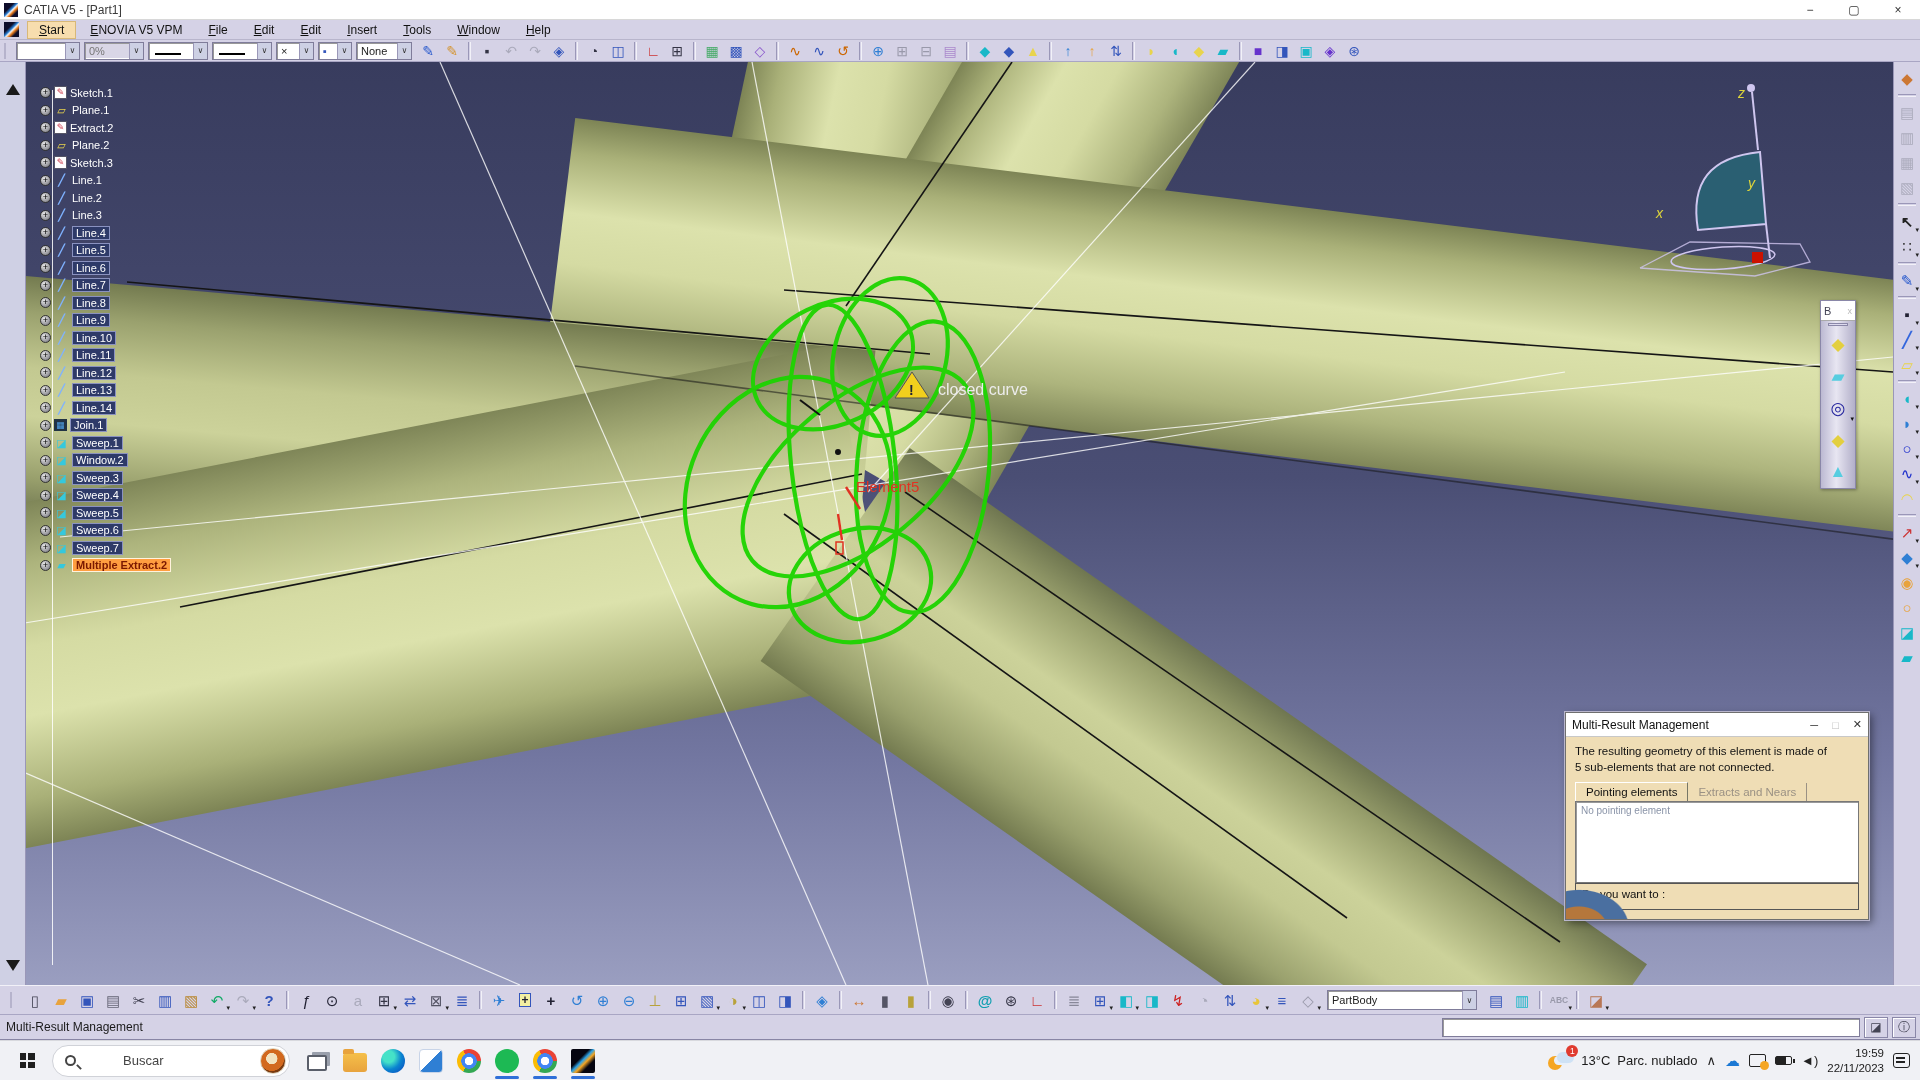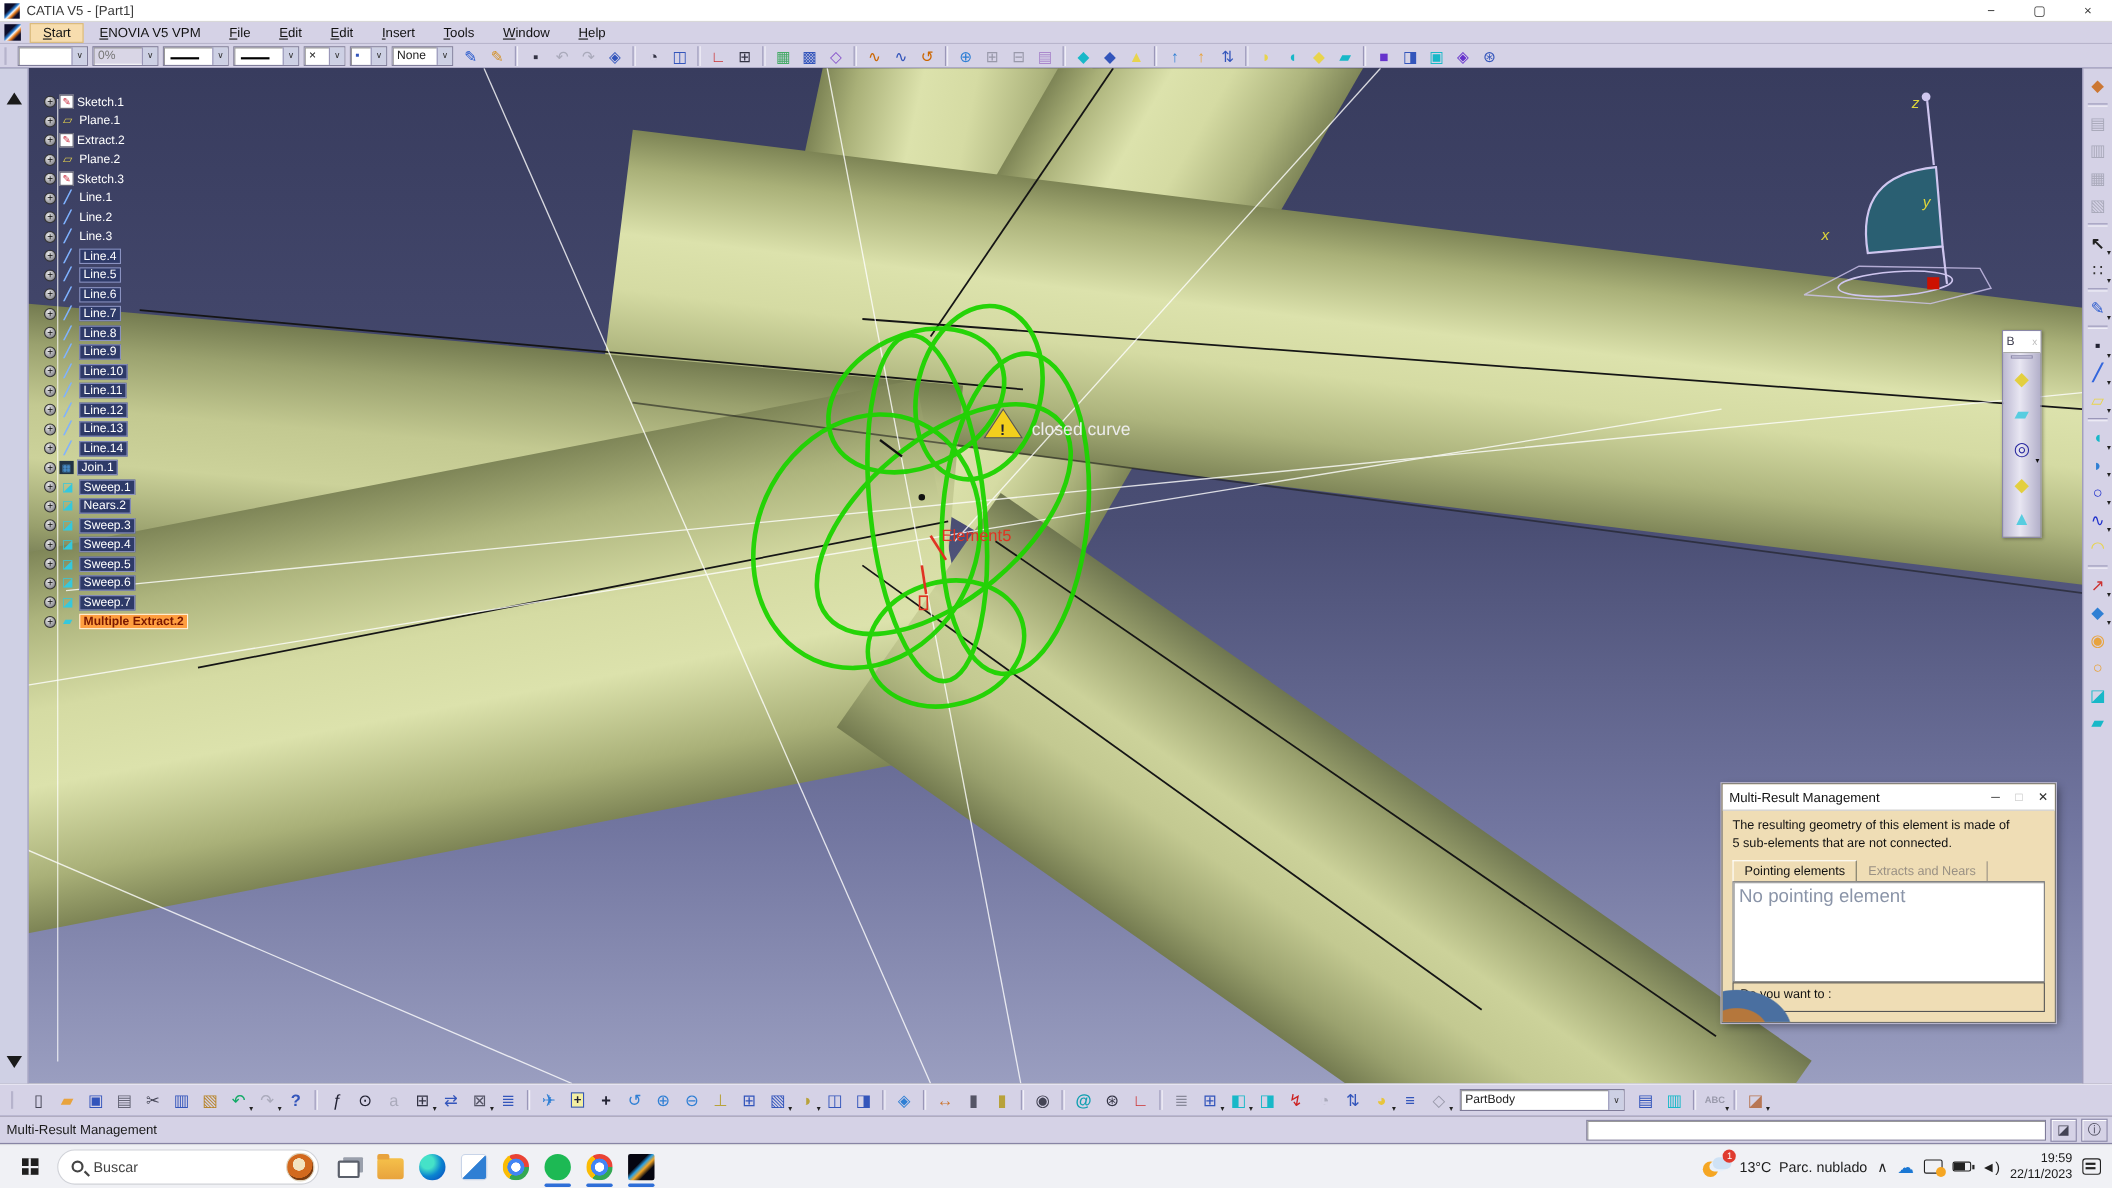--- a/index.html
+++ b/index.html
@@ -77,21 +77,21 @@
   .dialog { position:absolute; left:1565px; top:650px; width:304px; z-index:20; background:#efddb5; border:1px solid #6f6f6f; box-shadow:0 0 0 1px #b8b5cc, 3px 3px 8px rgba(0,0,0,.45); overflow:hidden; }
   .dlg-title { height:24px; background:#fff; display:flex; align-items:center; padding:0 6px; border-bottom:1px solid #c8c8c8; }
   .dlg-title .dt { font-size:12px; color:#111; }
   .dlg-ctrl { margin-left:auto; display:flex; gap:14px; font-size:11px; color:#333; align-items:center; }
   .dlg-ctrl .dmax { color:#bbb; }
   .dlg-body { padding:7px 9px 9px; position:relative; }
   .dlg-msg { font-size:11.5px; color:#111; line-height:1.35; }
   .dlg-tabs { display:flex; align-items:flex-end; margin-top:7px; }
   .dlg-tab-active { font-size:11.5px; color:#111; background:#efddb5; border:1px solid #fff; border-right-color:#776; border-bottom:none; padding:3px 10px; }
   .dlg-tab-inactive { font-size:11.5px; color:#9a9184; padding:3px 10px; border-right:1px solid #9a9184; }
-  .dlg-list { height:92px; background:#fff; border:1px solid #777; box-shadow:inset 1px 1px 0 #999; padding:3px 5px; font-size:17px; color:#8a94a8; }
+  .dlg-list { height:82px; background:#fff; border:1px solid #777; box-shadow:inset 1px 1px 0 #999; padding:3px 5px; font-size:10px; color:#8a94a8; }
   .dlg-group { border:1px solid #555; margin-top:0; padding:4px 6px 6px; }
   .dlg-q { font-size:11.5px; color:#111; margin-bottom:3px; }
   .radio-row { display:flex; align-items:center; gap:6px; margin:5px 0; font-size:11.5px; color:#111; }
   .radio-dot { width:11px; height:11px; border-radius:50%; background:#fff; border:1px solid #444; box-shadow:inset 1px 1px 1px #999; position:relative; flex:0 0 auto; }
   .radio-row.selected .radio-dot::after { content:""; position:absolute; left:2px; top:2px; width:5px; height:5px; border-radius:50%; background:#2255cc; }
   .dlg-footer { display:flex; justify-content:flex-end; padding:8px 9px 9px; }
   .ok-btn { display:flex; align-items:center; gap:5px; background:linear-gradient(#f6f4ef,#cfc9bd); border:1px solid #555; box-shadow:inset 1px 1px 0 #fff; padding:2px 10px 2px 7px; font-size:12px; color:#111; }
   .ok-globe { width:12px; height:12px; border-radius:50%; background:radial-gradient(circle at 35% 30%,#9cf59c,#0d8a0d); border:1px solid #064; }
   .dlg-globe-art { position:absolute; left:0; bottom:0; width:64px; height:30px; background:radial-gradient(ellipse at 20% 130%, #b5773c 0 38%, #4a6fa0 40% 68%, rgba(74,111,160,0) 70%); }
 
@@ -108,21 +108,21 @@
   .status-right { margin-left:auto; display:flex; align-items:center; gap:4px; }
   .status-field { width:418px; height:19px; background:#fff; border:1px solid #7f7c9a; box-shadow:inset 1px 1px 0 #999; }
   .status-btn { width:24px; height:21px; background:#d5d2e6; border:1px solid #8a87a8; box-shadow:inset 1px 1px 0 #fff; display:flex; align-items:center; justify-content:center; font-size:12px; color:#445; }
 
   
   .taskbar { position:absolute; left:0; top:1040px; width:1920px; height:40px; background:#f0f1f5; display:flex; align-items:center; padding:0 10px; border-top:1px solid #d8d9de; }
   .start-btn { width:34px; height:34px; display:flex; align-items:center; justify-content:center; }
   .win-logo { position:relative; width:15px; height:15px; background:#1f1f1f; }
   .win-logo::before { content:""; position:absolute; left:6.5px; top:0; width:2px; height:15px; background:#f0f1f5; }
   .win-logo::after { content:""; position:absolute; top:6.5px; left:0; height:2px; width:15px; background:#f0f1f5; }
-  .search-pill { width:238px; height:32px; background:#fff; border:1px solid #d0d2d8; border-radius:16px; display:flex; align-items:center; padding:0 3px 0 12px; margin:0 8px; }
+  .search-pill { width:238px; height:32px; background:#fff; border:1px solid #d0d2d8; border-radius:16px; display:flex; align-items:center; padding:0 3px 0 12px; margin:0 8px;gap:38px; }
   .mag { width:11px; height:11px; border:2px solid #444; border-radius:50%; position:relative; margin-right:9px; flex:0 0 auto; }
   .mag::after { content:""; position:absolute; left:9px; top:9px; width:6px; height:2px; background:#444; transform:rotate(45deg); }
   .search-text { font-size:13px; color:#444; flex:1; }
   .food-thumb { width:26px; height:26px; border-radius:50%; background:radial-gradient(circle at 45% 40%, #f2e3c0 0 28%, #d2691e 30% 62%, #7a3b10 64%); border:1px solid #e0d6c0; }
   .app { width:38px; height:38px; display:flex; align-items:center; justify-content:center; position:relative; }
   .app .ic { width:24px; height:24px; }
   .app.run::after { content:""; position:absolute; bottom:1px; left:7px; width:24px; height:3px; border-radius:2px; background:#2f6fd8; }
   .tv .ic { width:20px; height:16px; border:2px solid #5a5f6a; border-radius:2px; background:#fff; box-shadow:4px -4px 0 -1px #9aa0ac; margin-top:4px; }
   .folder .ic { background:linear-gradient(#f5c04a,#e8a33d); border-radius:3px; position:relative; height:19px; margin-top:4px; }
   .folder .ic::before { content:""; position:absolute; top:-4px; left:0; width:11px; height:5px; background:#e8a33d; border-radius:2px 2px 0 0; }
@@ -638,21 +638,21 @@
 
         <div class="tree-row boxed">
           <span class="expander">+</span>
           <span class="t-ic ic-sweep">◪</span>
           <span class="t-label">Sweep.1</span>
         </div>
 
         <div class="tree-row boxed">
           <span class="expander">+</span>
           <span class="t-ic ic-sweep">◪</span>
-          <span class="t-label">Nears.2</span>
+          <span class="t-label">Window.2</span>
         </div>
 
         <div class="tree-row boxed">
           <span class="expander">+</span>
           <span class="t-ic ic-sweep">◪</span>
           <span class="t-label">Sweep.3</span>
         </div>
 
         <div class="tree-row boxed">
           <span class="expander">+</span>

